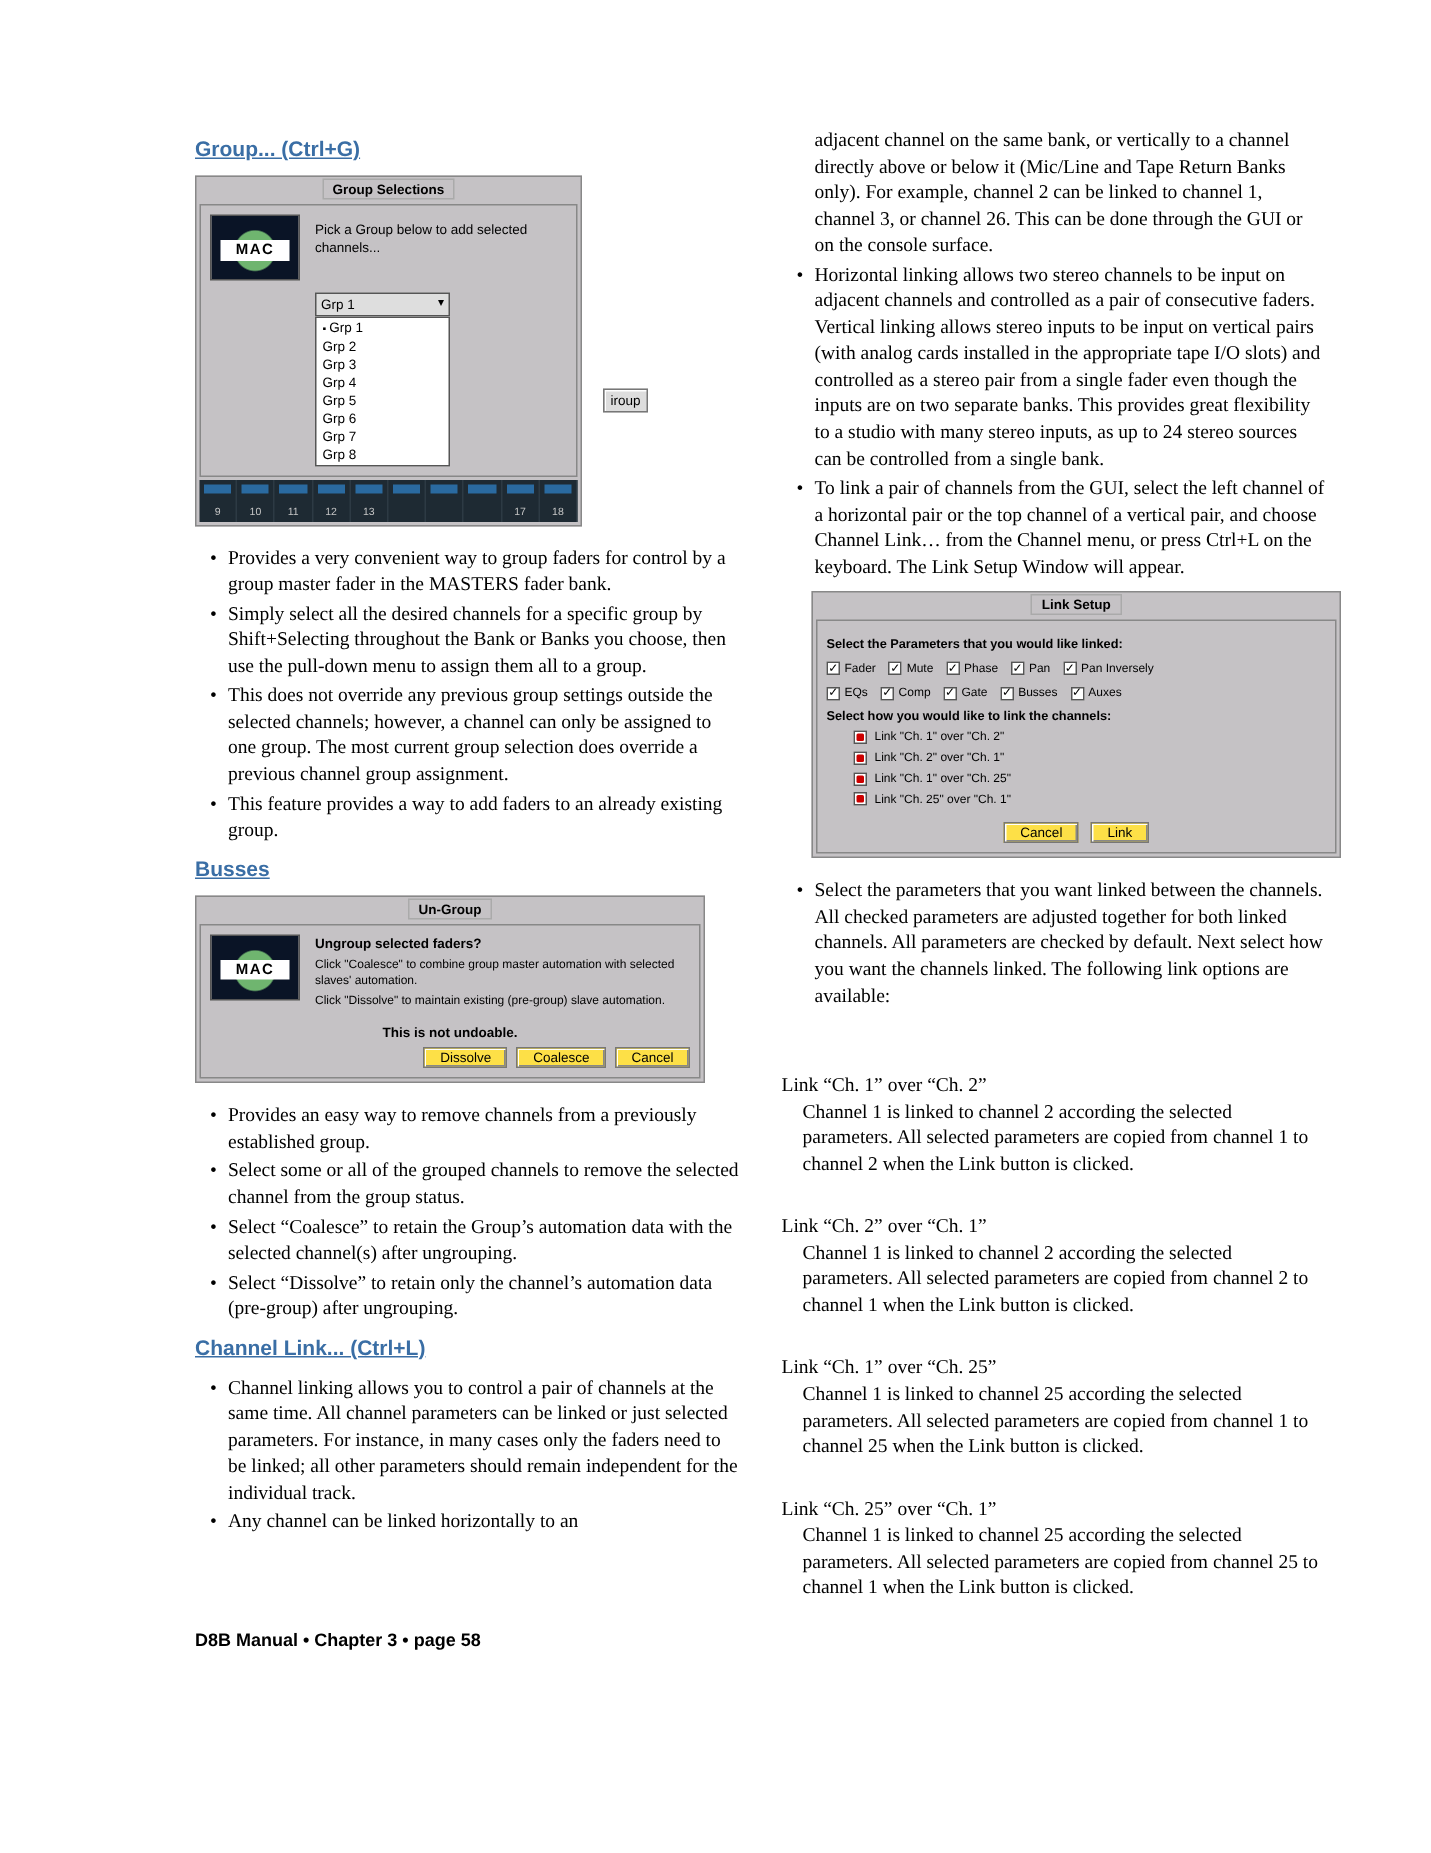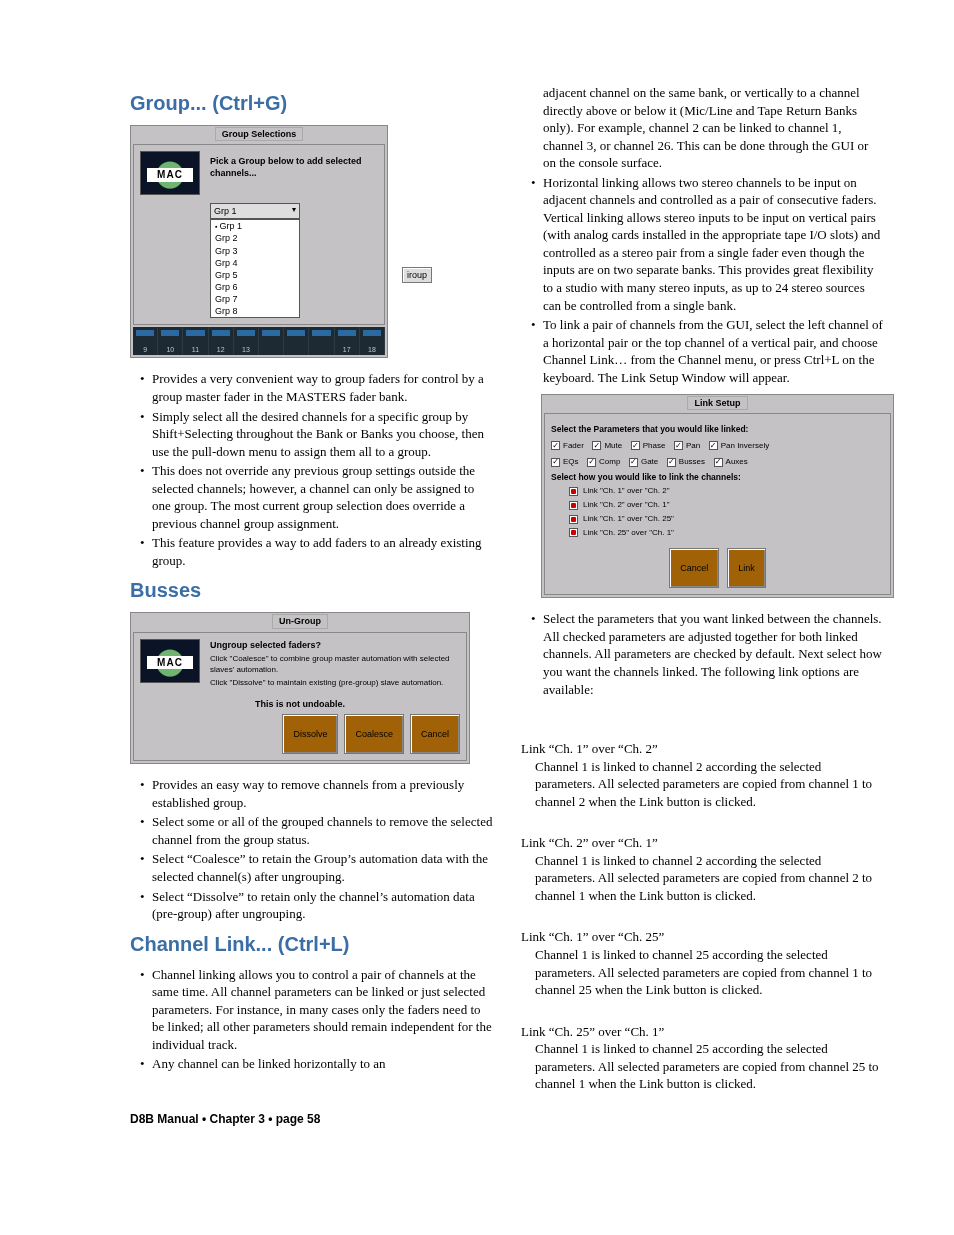--- a/index.html
+++ b/index.html
@@ -10,24 +10,25 @@
     color: #000;
     background: #fff;
     width: 954px;
     padding: 84px 70px 40px 130px;
   }
   .columns { display: flex; gap: 28px; }
   .col { flex: 1; min-width: 0; }
   h2 {
     font-family: Arial, Helvetica, sans-serif;
     font-weight: bold;
-    font-size: 20px;
+    font-size: 14px;
     color: #3a6ea5;
     margin-bottom: 8px;
     margin-top: 6px;
+    text-decoration: underline;
   }
   ul { list-style: none; padding-left: 10px; margin-bottom: 8px; }
   ul li { position: relative; padding-left: 12px; margin-bottom: 2px; }
   ul li::before { content: "•"; position: absolute; left: 0; }
   .figure { margin: 8px 0 12px 0; }
   .win {
     background: #c5c2c5;
     border: 1px solid #888;
     font-family: Arial, Helvetica, sans-serif;
     font-size: 9px;
@@ -120,24 +121,24 @@
     background: #2a6aa0;
   }
   .mixer-strip .num {
     position: absolute;
     bottom: 1px; left: 0; right: 0;
     text-align: center;
     color: #c5c5c5;
     font-size: 7px;
   }
   .btn {
-    background: #a16207;
+    background: #fde047;
     border: 1px solid #777;
     box-shadow: 1px 1px 0 #fff inset, -1px -1px 0 #888 inset;
-    padding: 14px 10px;
+    padding: 1px 10px;
     font-size: 9px;
   }
   .btnrow { display: flex; justify-content: flex-end; gap: 6px; margin-top: 4px; }
   .cb { display: inline-flex; align-items: center; gap: 3px; font-size: 8px; margin-right: 6px; }
   .cb .box {
     width: 9px; height: 9px; border: 1px solid #555; background: #fff;
     display: inline-flex; align-items: center; justify-content: center;
     font-size: 8px; line-height: 1;
   }
   .radio { display: flex; align-items: center; gap: 5px; font-size: 8px; margin: 3px 0 3px 18px; }
@@ -170,21 +171,21 @@
   <div class="col">
 
     <h2>Group... (Ctrl+G)</h2>
 
     <div class="figure">
       <div class="win" style="width:258px">
         <div class="win-title"><span>Group Selections</span></div>
         <div class="win-body">
           <div class="logo-row">
             <div class="logo"></div>
-            <div style="font-weight:bold; font-size:9px; padding-top:4px">Pick a Group below to add selected channels...</div>
+            <div style="font-weight:normal; font-size:9px; padding-top:4px">Pick a Group below to add selected channels...</div>
           </div>
           <div class="dropdown-area">
             <div class="combo">
               <span>Grp 1</span>
               <span class="arr">▾</span>
             </div>
             <div class="drop-list">
               <div class="sel">Grp 1</div>
               <div>Grp 2</div>
               <div>Grp 3</div>

